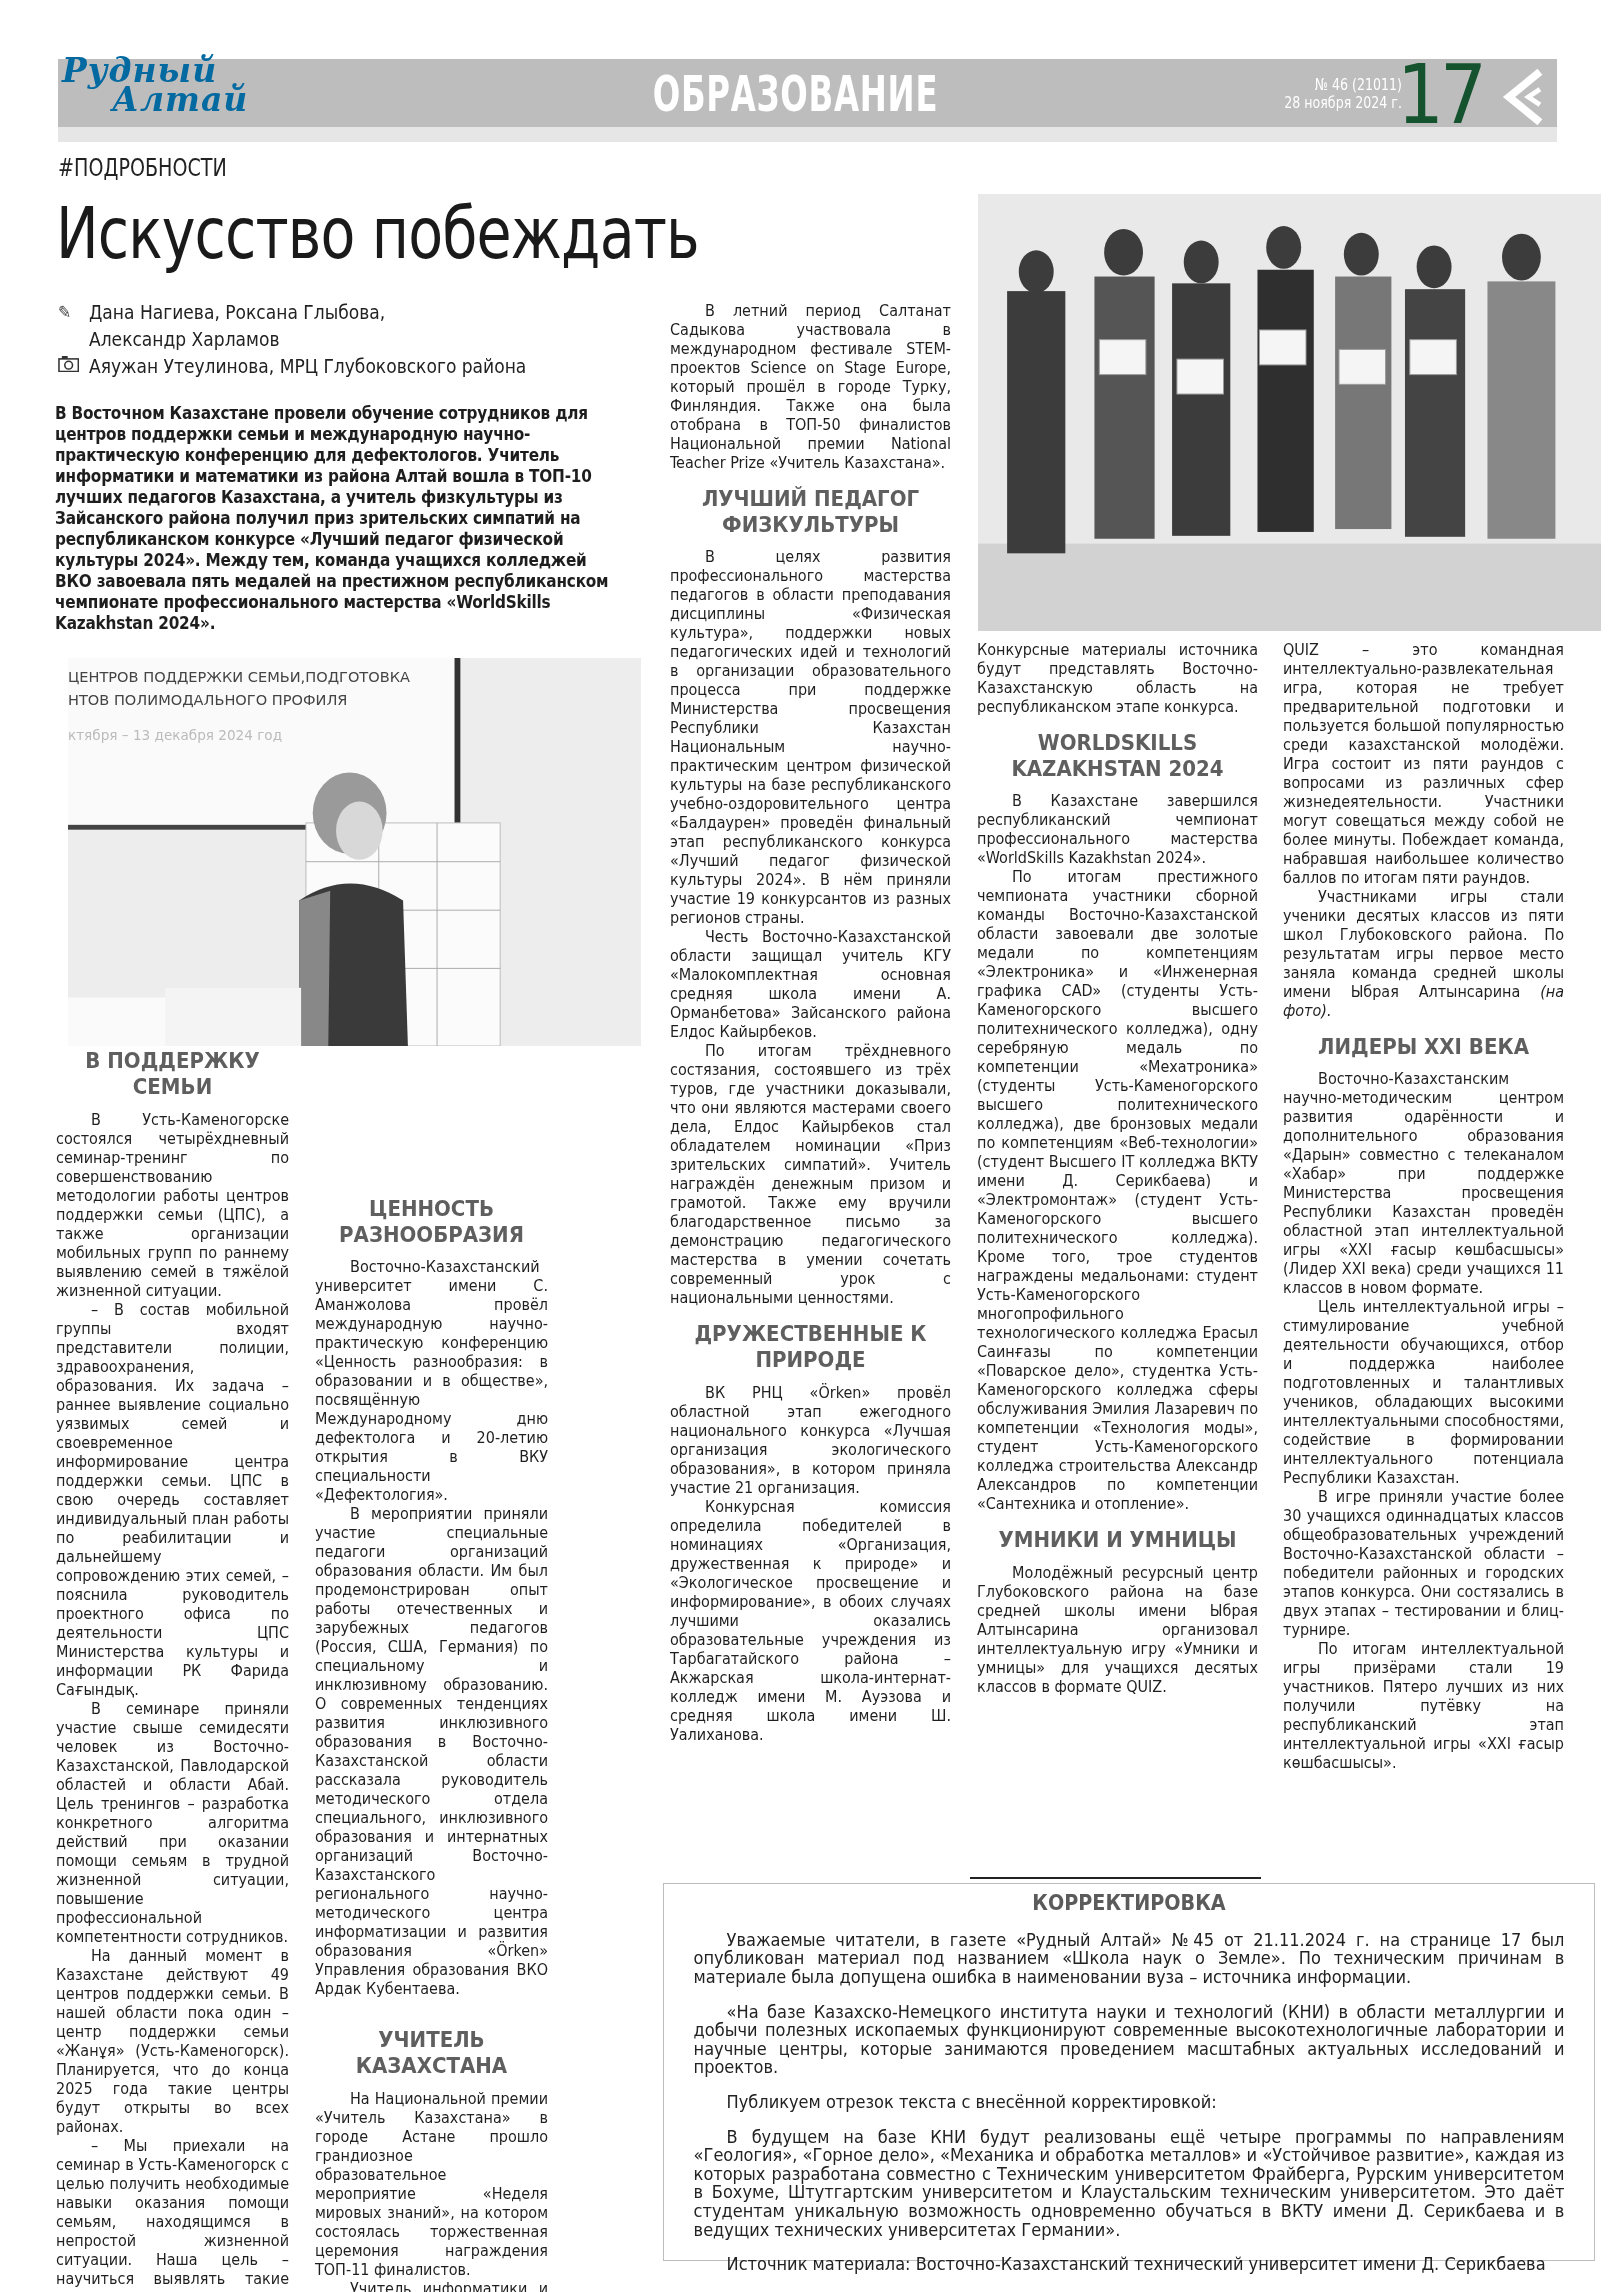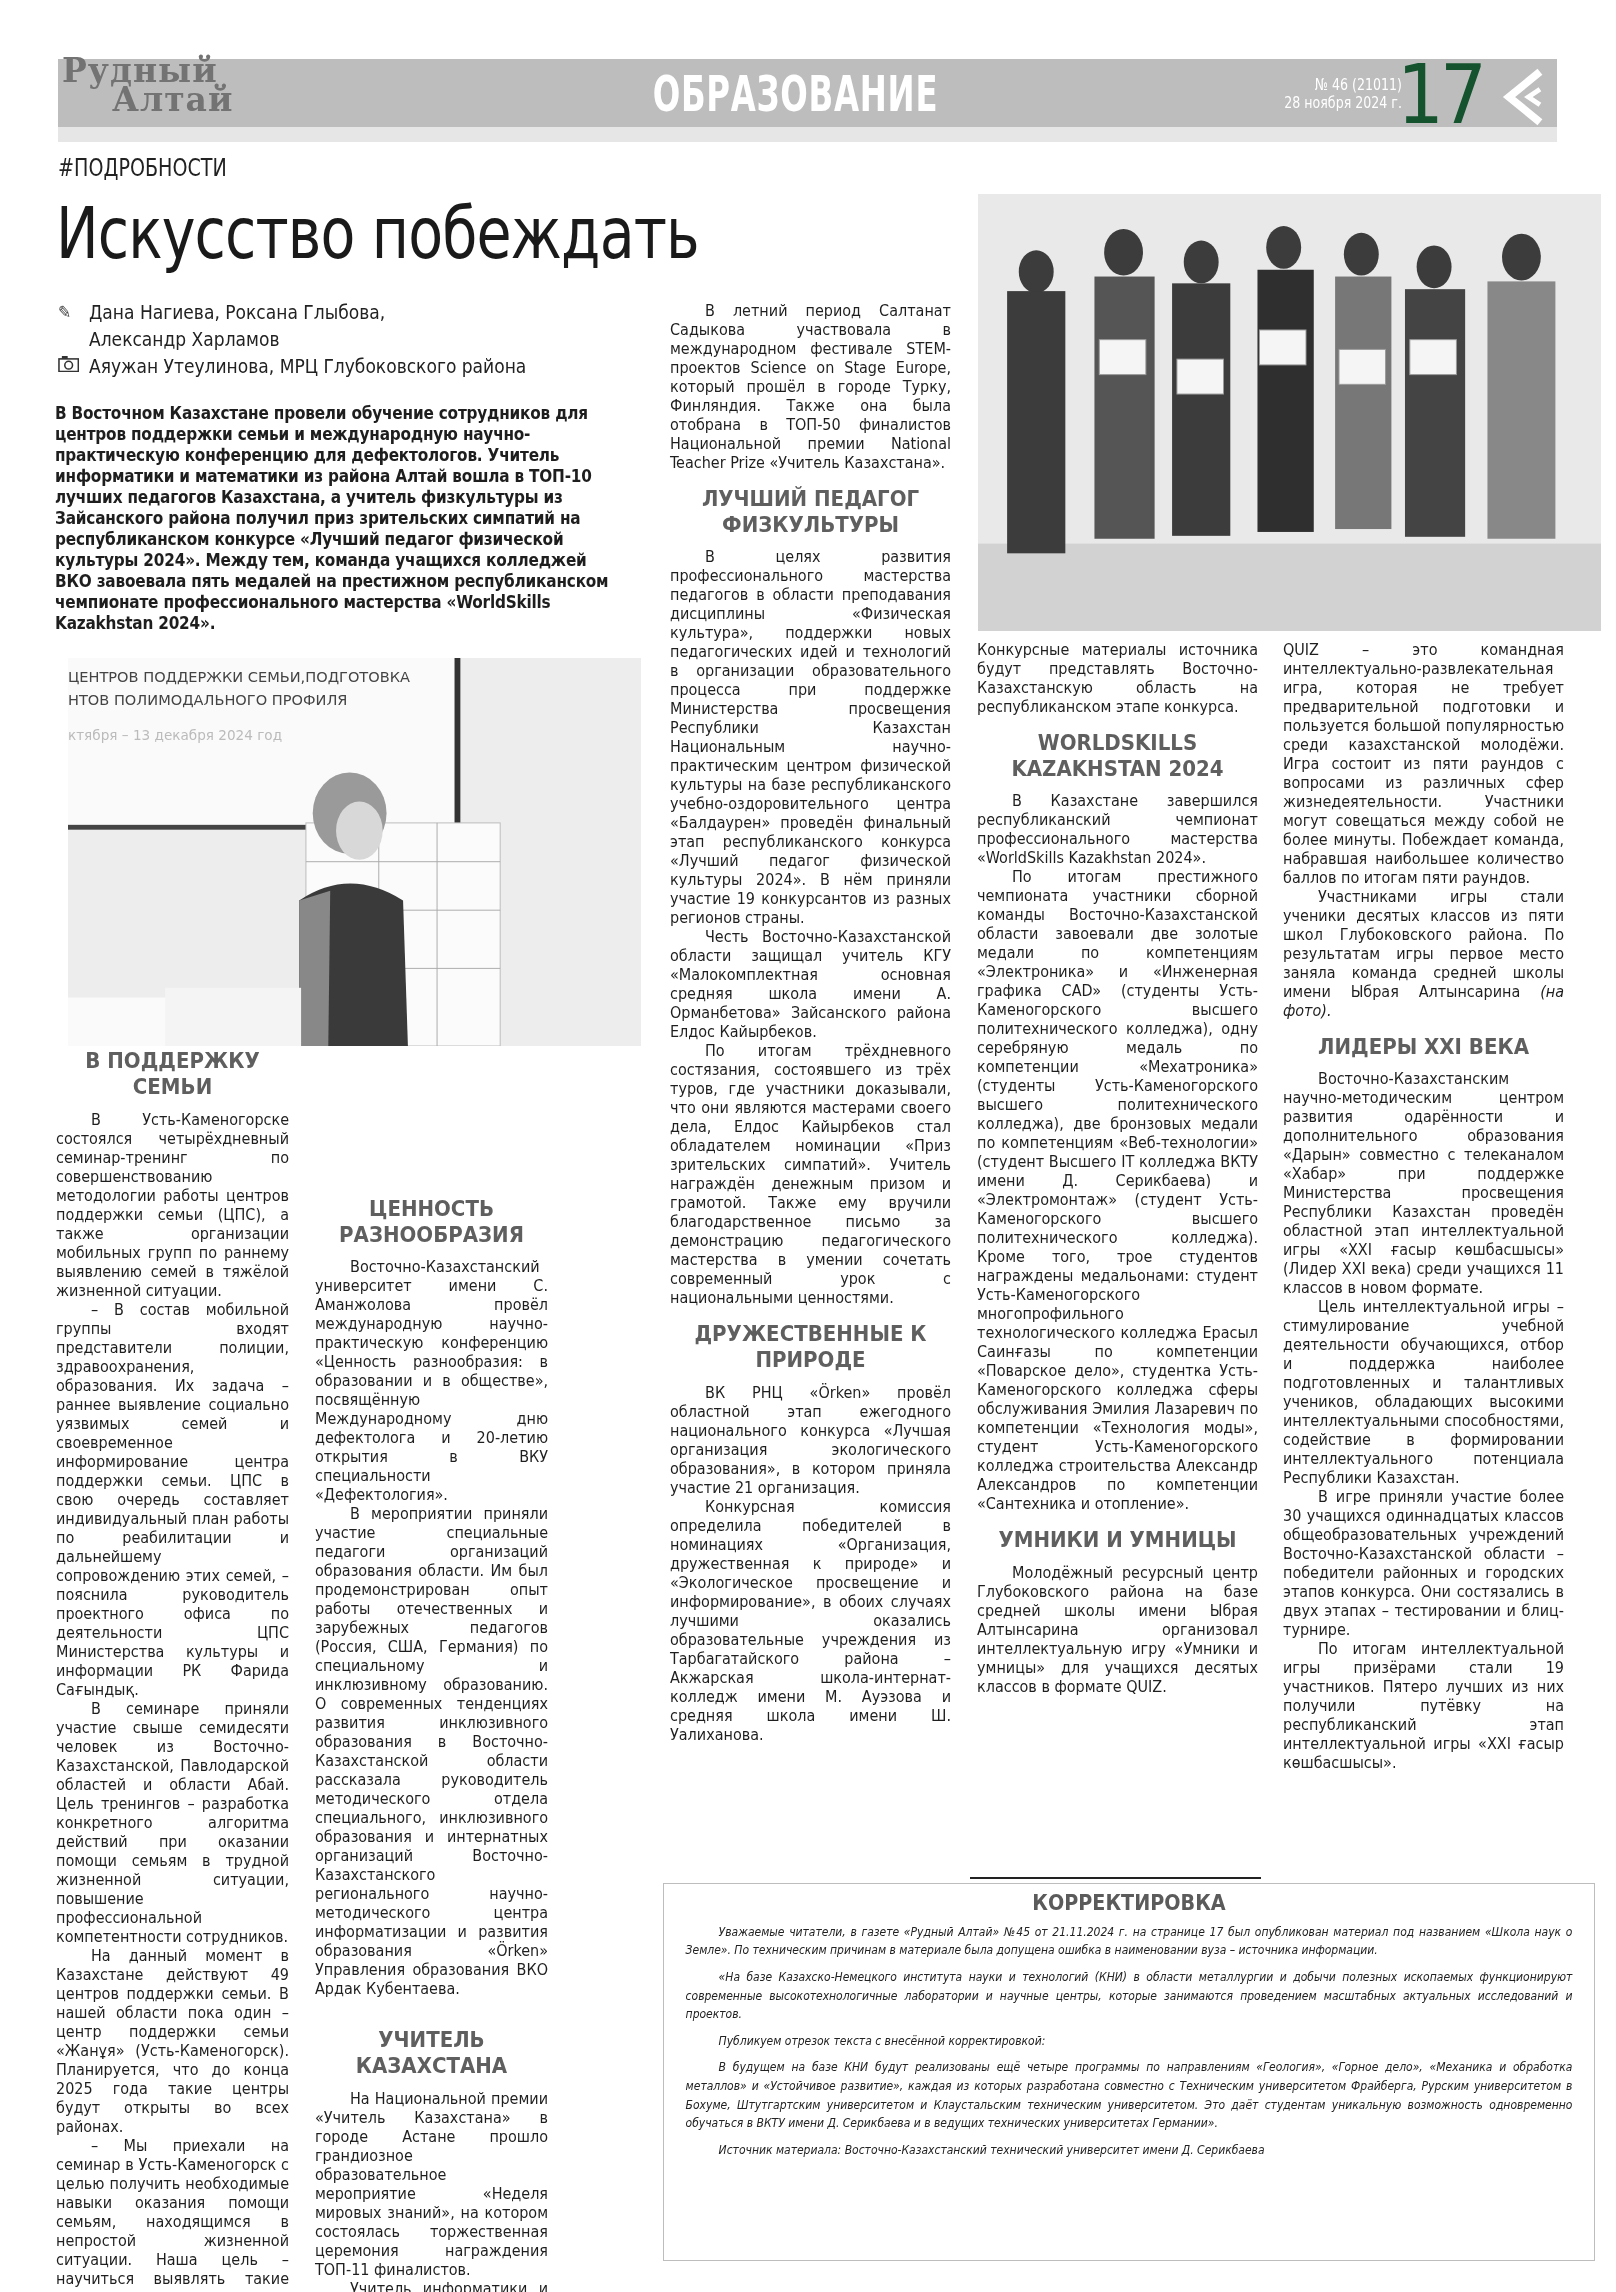--- a/index.html
+++ b/index.html
@@ -2,22 +2,22 @@
 <html><head>
 <meta charset="utf-8">
 <style>
   html,body{margin:0;padding:0;background:#fff;}
   body{width:1617px;height:2293px;position:relative;overflow:hidden;color:#1e1e1e;
        font-family:"DejaVu Sans Condensed","DejaVu Sans",sans-serif;}
   .abs{position:absolute;}
   
   .masthead{left:58px;top:59px;width:1499px;height:68px;background:#bdbdbd;}
   .masthead-under{left:58px;top:127px;width:1499px;height:14.6px;background:#e6e6e6;}
-  .logo{left:62px;top:56px;font-family:"DejaVu Serif",serif;font-weight:bold;color:#737373;
-        font-size:33px;line-height:29px;letter-spacing:1px;}
+  .logo{left:62px;top:56px;font-family:"DejaVu Serif",serif;font-weight:bold;color:#0369a1;
+        font-size:33px;line-height:29px;letter-spacing:1px;font-style:italic;}
   .logo .l2{display:block;padding-left:50px;}
   .section-title{left:543px;top:62px;width:505px;text-align:center;color:#fff;font-weight:bold;
         font-size:50px;line-height:64px;transform:scaleX(0.72);transform-origin:center;letter-spacing:1px;}
   .issue{left:1145px;top:76px;width:257px;text-align:right;color:#fff;font-size:16.5px;line-height:17.5px;
          transform:scaleX(0.85);transform-origin:right;}
   .pagenum{left:1397px;top:56px;color:#14532d;font-size:82px;line-height:78px;font-weight:300;letter-spacing:-3.9px;}
   .chev{left:1499px;top:68px;width:49px;height:58px;}
   .rubric{left:58px;top:153px;font-size:25px;font-weight:300;color:#222;transform:scaleX(0.85);transform-origin:left;}
   .headline{left:56px;top:190px;font-size:72px;font-weight:300;color:#1a1a1a;letter-spacing:-1px;line-height:87px;
             transform:scaleX(0.88);transform-origin:left;}
@@ -37,21 +37,21 @@
   .col h3{margin:13.6px 0 9.7px 0;text-align:center;font-size:22px;line-height:26px;color:#5f5f5f;font-weight:bold;text-indent:0;}
   .col1{left:56px;top:1048px;width:233px;}
   .col2{left:315px;top:1048px;width:233px;}
   .col3{left:670px;top:301px;width:281px;}
   .col4{left:977px;top:640px;width:281px;}
   .col5{left:1283px;top:640px;width:281px;}
   .hr-bottom{left:970px;top:1877px;width:291px;height:1.9px;background:#222;}
   
   .corr{left:663px;top:1883px;width:932px;height:378px;border:1.9px solid #bdbdbd;box-sizing:border-box;padding:5.8px 13.6px;}
   .corr h4{margin:0 0 5.8px 0;text-align:center;font-size:21.3px;color:#5b5b5b;font-weight:bold;}
-  .corr p{margin:8px;text-indent:33px;font-size:12px;line-height:18.6px;text-align:justify;color:#222;font-style:italic;}
+  .corr p{margin:16px;text-indent:33px;font-size:18px;line-height:18.6px;text-align:justify;color:#222;}
   .photo svg{display:block;width:100%;height:100%;}
 </style>
 </head>
 <body>
 
 <div class="abs masthead"></div>
 <div class="abs masthead-under"></div>
 <div class="abs logo">
   <span>Рудный</span>
   <span class="l2">Алтай</span>

